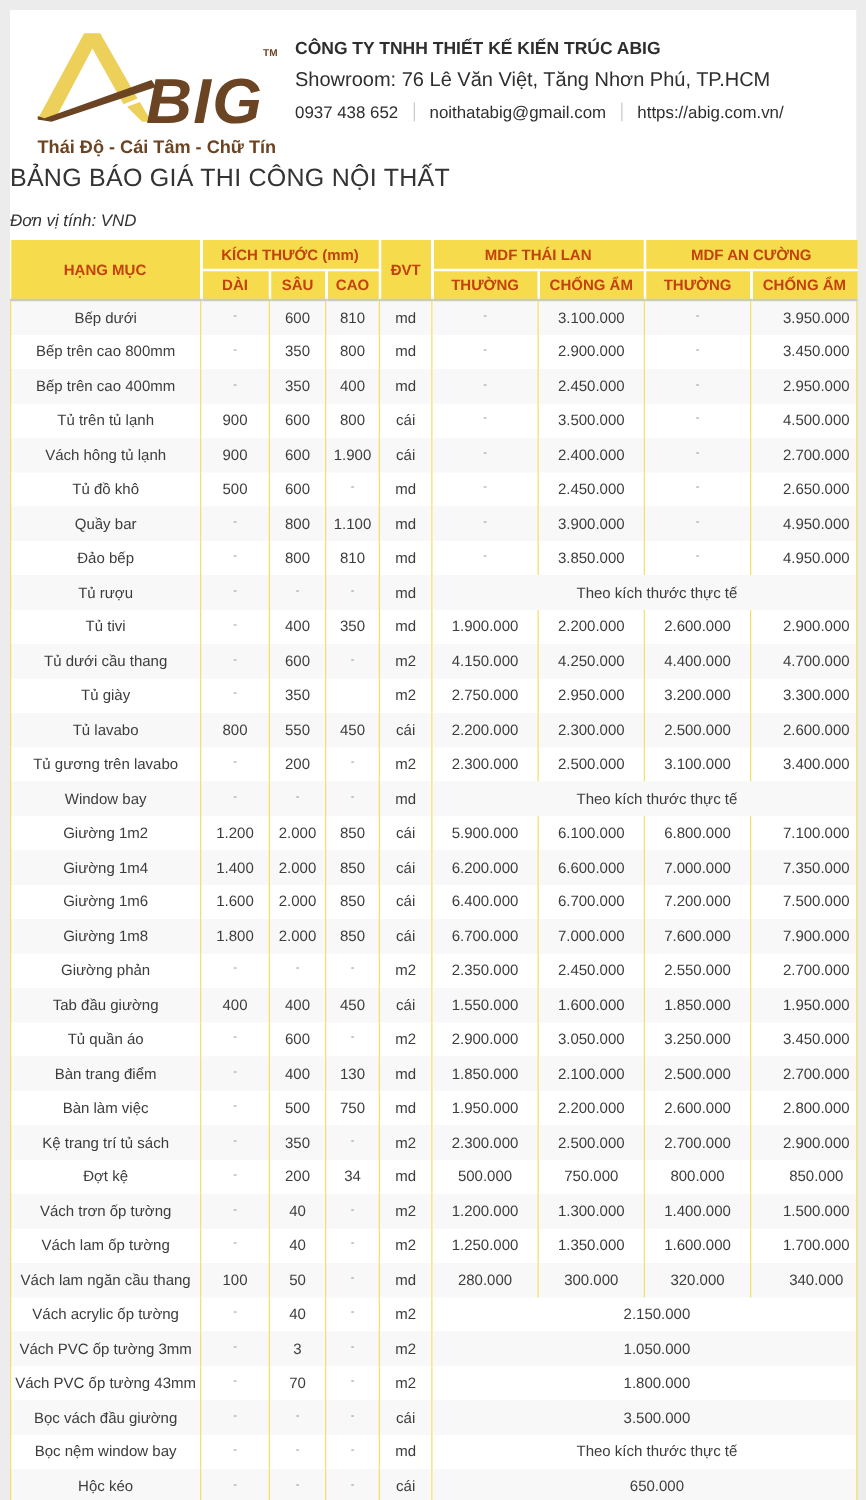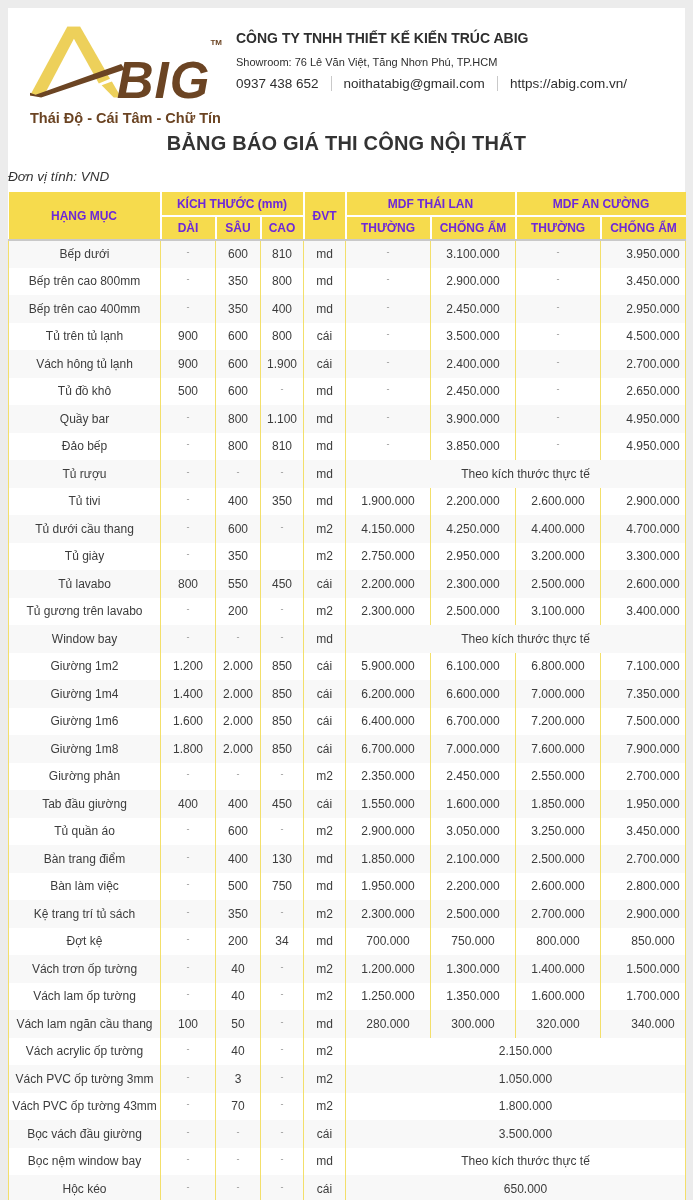--- a/index.html
+++ b/index.html
@@ -47,28 +47,27 @@
     color: var(--brown);
     white-space: nowrap;
   }
   .company-block { margin-left: 14px; padding-top: 6px; }
   .company-name {
     font-size: 14px;
     font-weight: bold;
     color: #2E2E2E;
     margin-bottom: 10px;
   }
-  .company-line { font-size: 11px; color: #2E2E2E; margin-bottom: 8px; }
+  .company-line { font-size: 16px; color: #2E2E2E; margin-bottom: 8px; }
   .contact-line { display: flex; align-items: flex-start; font-size: 13.5px; color: #2E2E2E; margin-top: 2px; }
   .contact-sep { width: 1px; height: 15px; background: #C9C9C9; margin: 0 12px; }
   
   .doc-title {
-    text-align: center;
     font-size: 20px;
-    font-weight: bold;
+    font-weight: normal;
     color: #333333;
     margin-top: 6px;
     letter-spacing: 0.2px;
   }
   .unit-note {
     text-align: left;
     font-style: italic;
     font-size: 13.5px;
     color: #333333;
     padding: 14px 6px 8px 0;
@@ -76,21 +75,21 @@
   
   table.price-table {
     width: 677px;
     border-collapse: collapse;
     table-layout: fixed;
   }
   .price-table th {
     background: var(--hdr-yellow);
     font-size: 12px;
     font-weight: bold;
-    color: #6d28d9;
+    color: #c2410c;
     height: 24px;
     text-align: center;
     vertical-align: middle;
     border-left: 2px solid #FFFFFF;
     white-space: nowrap;
     overflow: hidden;
   }
   .price-table thead tr.grp th:first-child { border-left: none; }
   .price-table thead tr.sub th { border-top: 2px solid #FFFFFF; }
   .price-table thead th { border-bottom-color: #FFFFFF; }
@@ -451,21 +450,21 @@
           <td>2.500.000</td>
           <td>2.700.000</td>
           <td>2.900.000</td>
         </tr>
         <tr>
           <td>Đợt kệ</td>
           <td><span class="dash">-</span></td>
           <td>200</td>
           <td>34</td>
           <td>md</td>
-          <td>700.000</td>
+          <td>500.000</td>
           <td>750.000</td>
           <td>800.000</td>
           <td>850.000</td>
         </tr>
         <tr>
           <td>Vách trơn ốp tường</td>
           <td><span class="dash">-</span></td>
           <td>40</td>
           <td><span class="dash">-</span></td>
           <td>m2</td>

